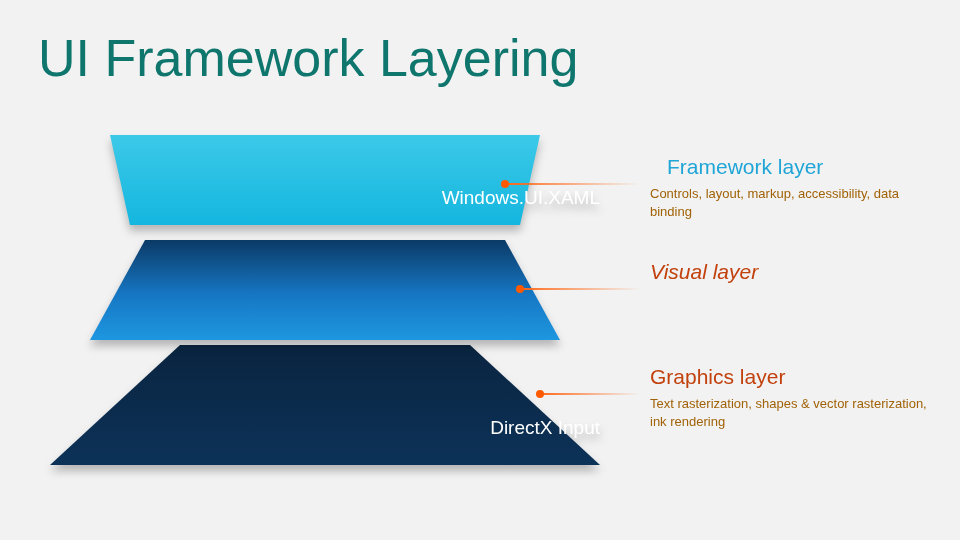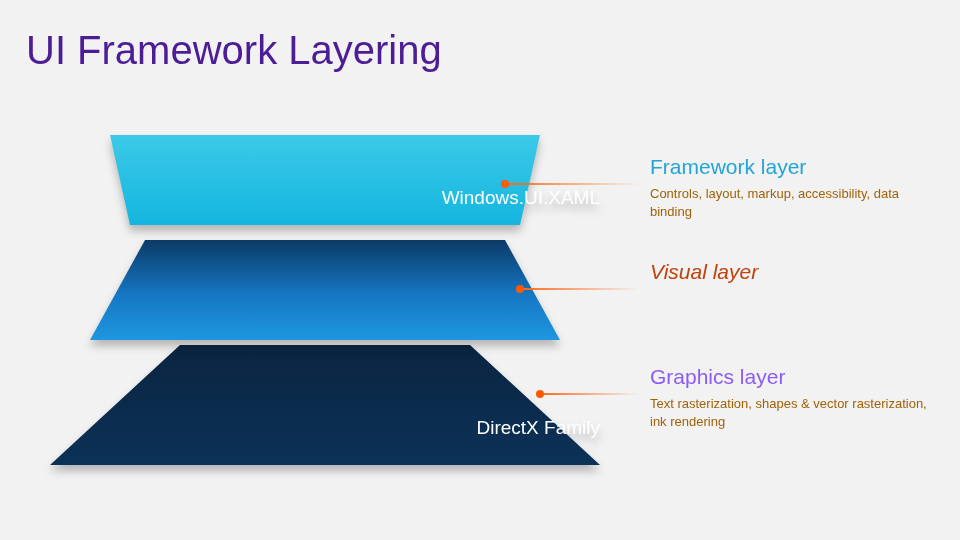--- a/index.html
+++ b/index.html
@@ -7,24 +7,24 @@
     width: 960px;
     height: 540px;
     background: #f2f2f2;
     font-family: "Segoe UI", "Segoe UI Light", Arial, sans-serif;
     position: relative;
     overflow: hidden;
   }
   .title {
     position: absolute;
     top: 28px;
-    left: 26px;
-    font-size: 40px;
+    left: 38px;
+    font-size: 52px;
     font-weight: 300;
-    color: #4c1d95;
+    color: #0f766e;
   }
   .pyramid {
     position: absolute;
     left: 50px;
     top: 135px;
     width: 550px;
     height: 340px;
   }
   .layer {
     position: absolute;
@@ -91,21 +91,21 @@
   <div class="layer" style="top:210px;">
     <svg viewBox="0 0 550 120" preserveAspectRatio="none">
       <defs>
         <linearGradient id="g3" x1="0" y1="0" x2="0" y2="1">
           <stop offset="0%" stop-color="#0a2440"></stop>
           <stop offset="100%" stop-color="#0c3258"></stop>
         </linearGradient>
       </defs>
       <polygon points="130,0 420,0 550,120 0,120" fill="url(#g3)"></polygon>
     </svg>
-    <div class="layer-label" style="top:72px;">DirectX Family</div>
+    <div class="layer-label" style="top:72px;">DirectX Input</div>
   </div>
 
   <div class="layer" style="top:105px;">
     <svg viewBox="0 0 550 110" preserveAspectRatio="none">
       <defs>
         <linearGradient id="g2" x1="0" y1="0" x2="0" y2="1">
           <stop offset="0%" stop-color="#0b3a66"></stop>
           <stop offset="55%" stop-color="#1677c4"></stop>
           <stop offset="100%" stop-color="#1e97e0"></stop>
         </linearGradient>
@@ -129,26 +129,26 @@
 
 </div>
 
 <div class="leader rev" style="left:505px; top:183px; width:135px;"></div>
 <div class="leader rev" style="left:520px; top:288px; width:120px;"></div>
 <div class="leader rev" style="left:540px; top:393px; width:100px;"></div>
 
 <div class="callouts">
 
   <div class="callout" style="top:15px;">
-    <div class="callout-title" style="color:#1fa5d6;">Framework layer</div>
+    <div class="callout-title" style="color:#1fa5d6;margin-left:17px;">Framework layer</div>
     <div class="callout-desc">Controls, layout, markup, accessibility, data binding</div>
   </div>
 
   <div class="callout" style="top:120px;">
     <div class="callout-title" style="color:#c2410c;font-style:italic;">Visual layer</div>
   </div>
 
   <div class="callout" style="top:225px;">
-    <div class="callout-title" style="color:#8b5cf6;">Graphics layer</div>
+    <div class="callout-title" style="color:#c2410c;">Graphics layer</div>
     <div class="callout-desc">Text rasterization, shapes &amp; vector rasterization, ink rendering</div>
   </div>
 
 </div>
 
 </body></html>

